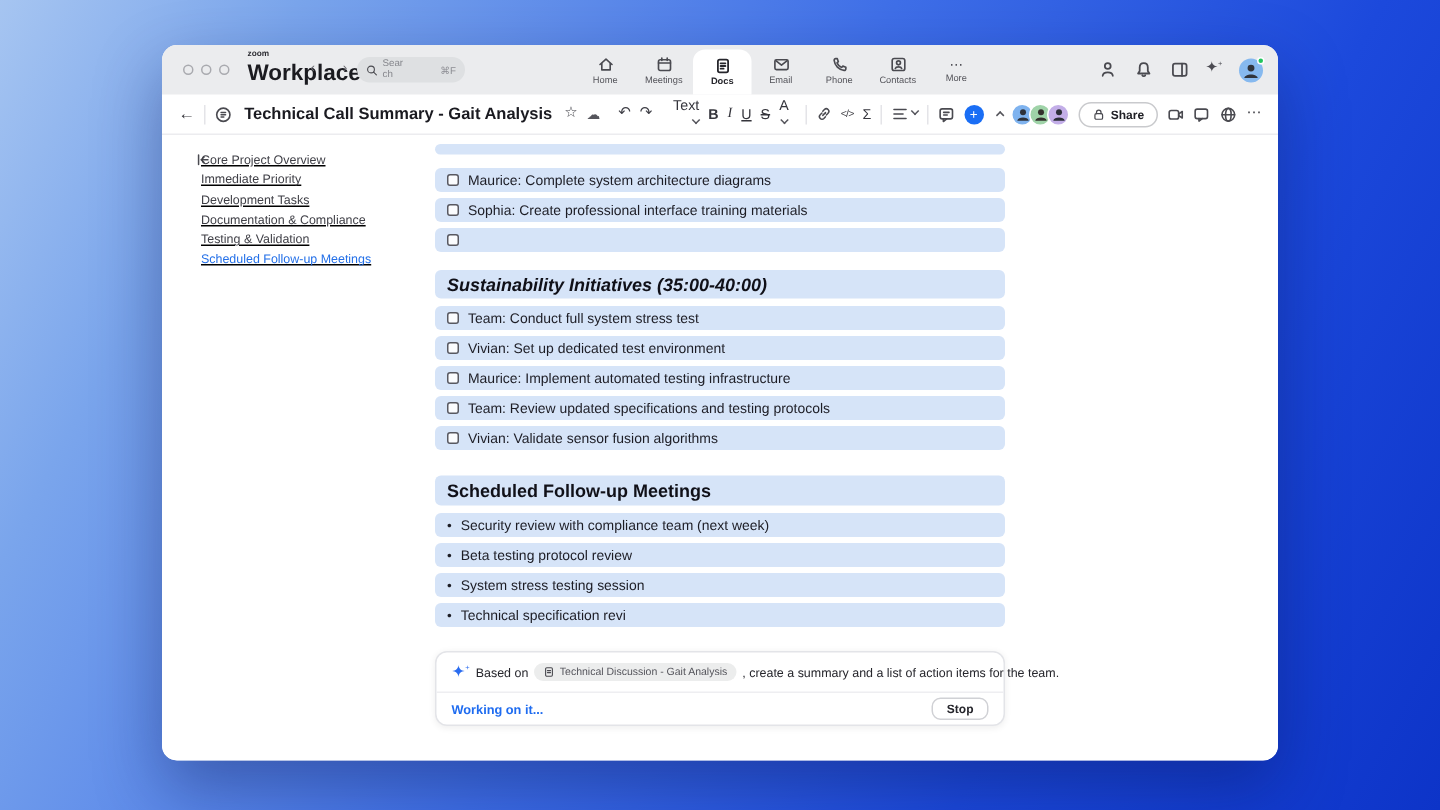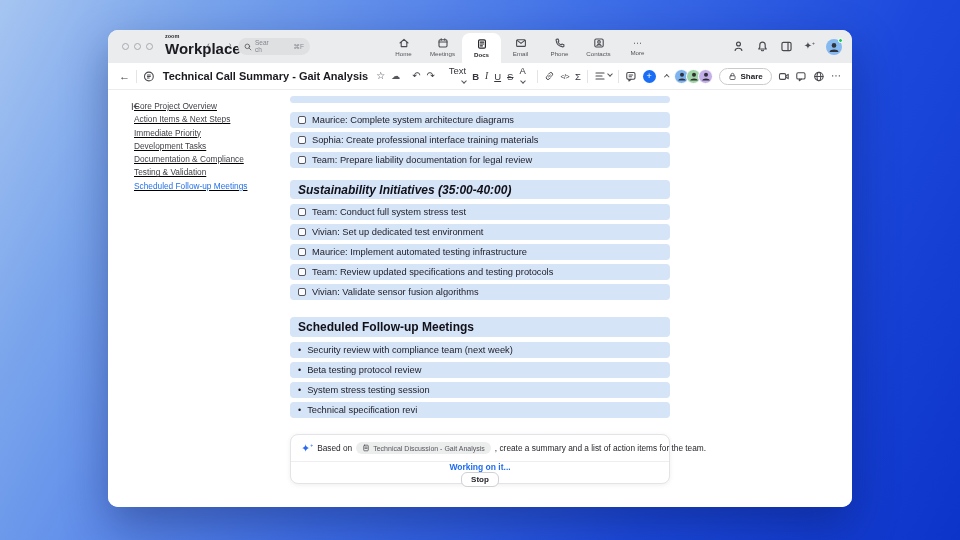--- a/index.html
+++ b/index.html
@@ -69,21 +69,21 @@
   .blt { margin-right:6px; font-size:9px; color:#1c1c24; }
   .hrow { width:380px; height:19px; background:#d6e4f8; border-radius:4px; display:flex; align-items:center; padding:0 8px; font-size:12px; font-weight:bold; color:#101018; }
   .hrow.h2 { margin-top:12px; margin-bottom:5px;font-style:italic; }
   .hrow.h3 { margin-top:17px; margin-bottom:5px; height:20px; }
 
   .ai-card { margin-top:16px; width:380px; height:50px; background:#fff; border:1px solid #e3e4e8; border-radius:8px; box-shadow:0 1px 5px rgba(0,0,0,.07); }
   .ai-top { height:27px; display:flex; align-items:center; padding:0 10px; gap:4px; font-size:8.3px; color:#26262c; border-bottom:1px solid #eeeef1; white-space:nowrap; }
   .ai-star { color:#2a6cf0; font-size:11px; line-height:1; }
   .ai-star sup { font-size:5px; }
   .chip { display:flex; align-items:center; gap:3px; background:#eceded; border-radius:9px; padding:2px 6px; font-size:7px; color:#55555c; }
-  .ai-bottom { height:21px; display:flex; align-items:center; justify-content:space-between; padding:0 10px;flex-direction:column; }
+  .ai-bottom { height:21px; display:flex; align-items:center; justify-content:space-between; padding:0 10px; }
   .working { font-size:8.5px; font-weight:bold; color:#1f6cf0; }
   .stopbtn { border:1px solid #d0d1d5; border-radius:6px; padding:2px 9px; font-size:8px; font-weight:bold; color:#26262c; background:#fff; }
 
   svg.ic { stroke:#4a4a50; fill:none; stroke-width:1.1; stroke-linecap:round; stroke-linejoin:round; }
   .nav-item.active svg.ic { stroke:#26262c; stroke-width:1.2; }
 </style>
 </head>
 <body>
 
 <div class="bg"></div>
@@ -280,42 +280,40 @@
   <div class="content">
 
     <svg class="ic collapse-ic" width="11" height="11" viewBox="0 0 12 12">
         <line x1="2.6" y1="2.6" x2="2.6" y2="9.4"></line>
         <line x1="9.4" y1="6" x2="4.6" y2="6"></line>
         <path d="M6.6 4 L4.6 6 L6.6 8"></path>
       </svg>
 
     <div class="outline">
       <div class="outline-item">Core Project Overview</div>
-      <div class="outline-item">Action Items &amp; Next Steps</div>
       <div class="outline-item l1">Immediate Priority</div>
       <div class="outline-item l1">Development Tasks</div>
       <div class="outline-item l1">Documentation &amp; Compliance</div>
       <div class="outline-item l1">Testing &amp; Validation</div>
       <div class="outline-item l1 active">Scheduled Follow-up Meetings</div>
     </div>
 
     <div class="doc">
       <div class="row partial"></div>
 
       <div class="row">
           <span class="cb"></span>
           <span>Maurice: Complete system architecture diagrams</span>
         </div>
       <div class="row">
           <span class="cb"></span>
           <span>Sophia: Create professional interface training materials</span>
         </div>
       <div class="row">
           <span class="cb"></span>
-          <span>Team: Prepare liability documentation for legal review</span>
         </div>
 
       <div class="hrow h2">Sustainability Initiatives (35:00-40:00)</div>
 
       <div class="row">
           <span class="cb"></span>
           <span>Team: Conduct full system stress test</span>
         </div>
       <div class="row">
           <span class="cb"></span>

